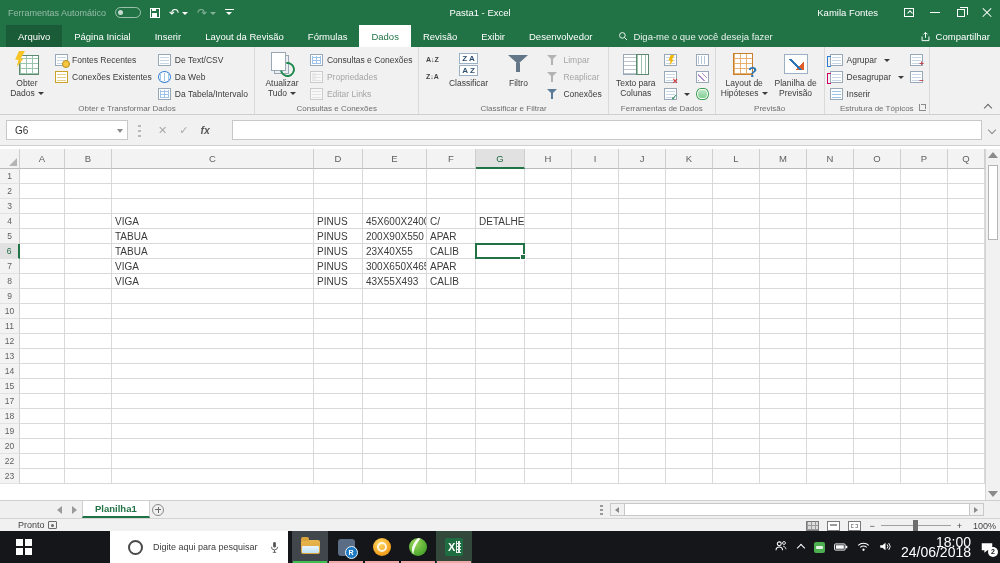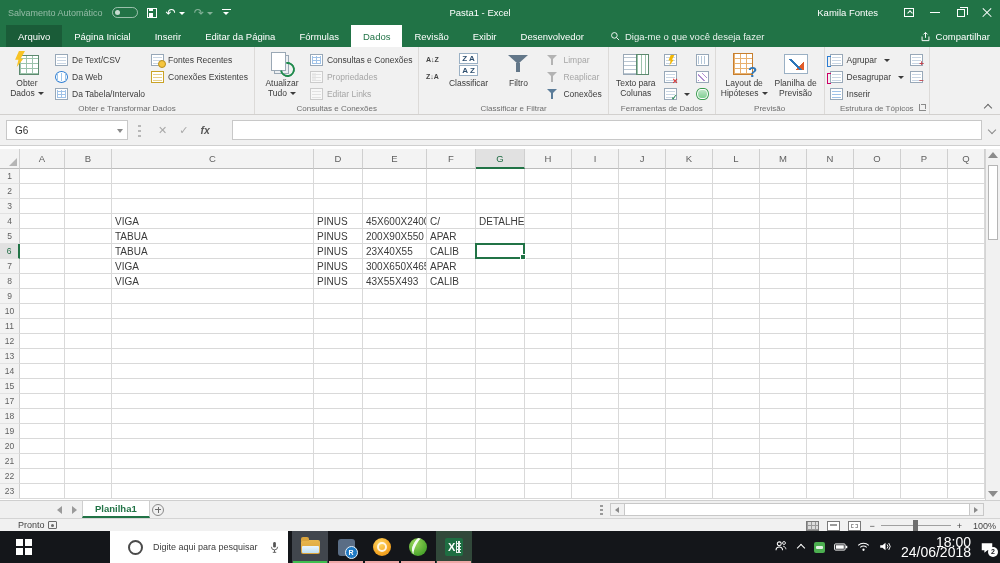--- a/index.html
+++ b/index.html
@@ -207,21 +207,21 @@
   .actioncenter{position:relative;display:flex;align-items:center;}
   .ac-badge{position:absolute;right:-4px;bottom:-3px;width:10px;height:10px;background:#fff;color:#14161a;border-radius:50%;font:bold 7px/10px "Liberation Sans",sans-serif;text-align:center;}
 </style>
 </head>
 <body>
 
 <div id="app">
 
   <div class="titlebar">
     <div class="qat">
-      <span class="autosave-lbl">Salvamento Automático</span>
+      <span class="autosave-lbl">Ferramentas Automático</span>
       <span class="toggle"></span>
       <span class="qbtn">
           <span class="save-glyph"></span>
         </span>
       <span class="qbtn">
           <span>↶</span>
           <span class="ddarrow"></span>
         </span>
       <span class="qbtn dim">
           <span>↷</span>
@@ -247,21 +247,21 @@
           <span class="close-glyph"></span>
         </span>
     </div>
   </div>
 
   <div class="tabrow">
     <div id="tabstrip" style="display:flex;align-items:stretch;">
         <div class="rtab filetab">Arquivo</div>
         <div class="rtab">Página Inicial</div>
         <div class="rtab">Inserir</div>
-        <div class="rtab">Editar da Página</div>
+        <div class="rtab">Layout da Revisão</div>
         <div class="rtab">Fórmulas</div>
         <div class="rtab active">Dados</div>
         <div class="rtab">Revisão</div>
         <div class="rtab">Exibir</div>
         <div class="rtab">Desenvolvedor</div>
       </div>
     <div class="tellme">
       <svg width="10" height="10" viewBox="0 0 16 16">
           <circle cx="7" cy="7" r="4.5" fill="none" stroke="currentColor" stroke-width="1.6"></circle>
           <line x1="10.5" y1="10.5" x2="14.5" y2="14.5" stroke="currentColor" stroke-width="1.6"></line>
@@ -284,40 +284,40 @@
           <div class="rgroup-inner">
             <div class="bigbtn">
               <span class="bi bi-get-data"></span>
               <div class="biglbl">
                 <div>Obter</div>
                 <div>Dados<span class="ddarrow"></span></div>
               </div>
             </div>
             <div class="rcol">
               <div class="smallbtn">
+                <span class="mi mi-recent-sources"></span>
+                <span>Fontes Recentes</span>
+              </div>
+              <div class="smallbtn">
+                <span class="mi mi-existing-connections"></span>
+                <span>Conexões Existentes</span>
+              </div>
+            </div>
+            <div class="rcol">
+              <div class="smallbtn">
                 <span class="mi mi-text-csv"></span>
                 <span>De Text/CSV</span>
               </div>
               <div class="smallbtn">
                 <span class="mi mi-web"></span>
                 <span>Da Web</span>
               </div>
               <div class="smallbtn">
                 <span class="mi mi-table-range"></span>
                 <span>Da Tabela/Intervalo</span>
-              </div>
-            </div>
-            <div class="rcol">
-              <div class="smallbtn">
-                <span class="mi mi-recent-sources"></span>
-                <span>Fontes Recentes</span>
-              </div>
-              <div class="smallbtn">
-                <span class="mi mi-existing-connections"></span>
-                <span>Conexões Existentes</span>
               </div>
             </div>
           </div>
           <div class="rgroup-label">Obter e Transformar Dados</div>
         </div>
         <div class="rgroup">
           <div class="rgroup-inner">
             <div class="bigbtn">
               <span class="bi bi-refresh-all"></span>
               <div class="biglbl">
@@ -863,40 +863,20 @@
           <div class="cell" style="width: 47px;"></div>
           <div class="cell" style="width: 47px;"></div>
           <div class="cell" style="width: 47px;"></div>
           <div class="cell" style="width: 47px;"></div>
           <div class="cell" style="width: 47px;"></div>
           <div class="cell" style="width: 47px;"></div>
           <div class="cell" style="width: 37px;"></div>
         </div>
         <div class="grow">
           <div class="rhead">20</div>
-          <div class="cell" style="width: 45px;"></div>
-          <div class="cell" style="width: 47px;"></div>
-          <div class="cell" style="width: 202px;"></div>
-          <div class="cell" style="width: 49px;"></div>
-          <div class="cell" style="width: 64px;"></div>
-          <div class="cell" style="width: 49px;"></div>
-          <div class="cell" style="width: 49px;"></div>
-          <div class="cell" style="width: 47px;"></div>
-          <div class="cell" style="width: 47px;"></div>
-          <div class="cell" style="width: 47px;"></div>
-          <div class="cell" style="width: 47px;"></div>
-          <div class="cell" style="width: 47px;"></div>
-          <div class="cell" style="width: 47px;"></div>
-          <div class="cell" style="width: 47px;"></div>
-          <div class="cell" style="width: 47px;"></div>
-          <div class="cell" style="width: 47px;"></div>
-          <div class="cell" style="width: 37px;"></div>
-        </div>
-        <div class="grow">
-          <div class="rhead">21</div>
           <div class="cell" style="width: 45px;"></div>
           <div class="cell" style="width: 47px;"></div>
           <div class="cell" style="width: 202px;"></div>
           <div class="cell" style="width: 49px;"></div>
           <div class="cell" style="width: 64px;"></div>
           <div class="cell" style="width: 49px;"></div>
           <div class="cell" style="width: 49px;"></div>
           <div class="cell" style="width: 47px;"></div>
           <div class="cell" style="width: 47px;"></div>
           <div class="cell" style="width: 47px;"></div>

